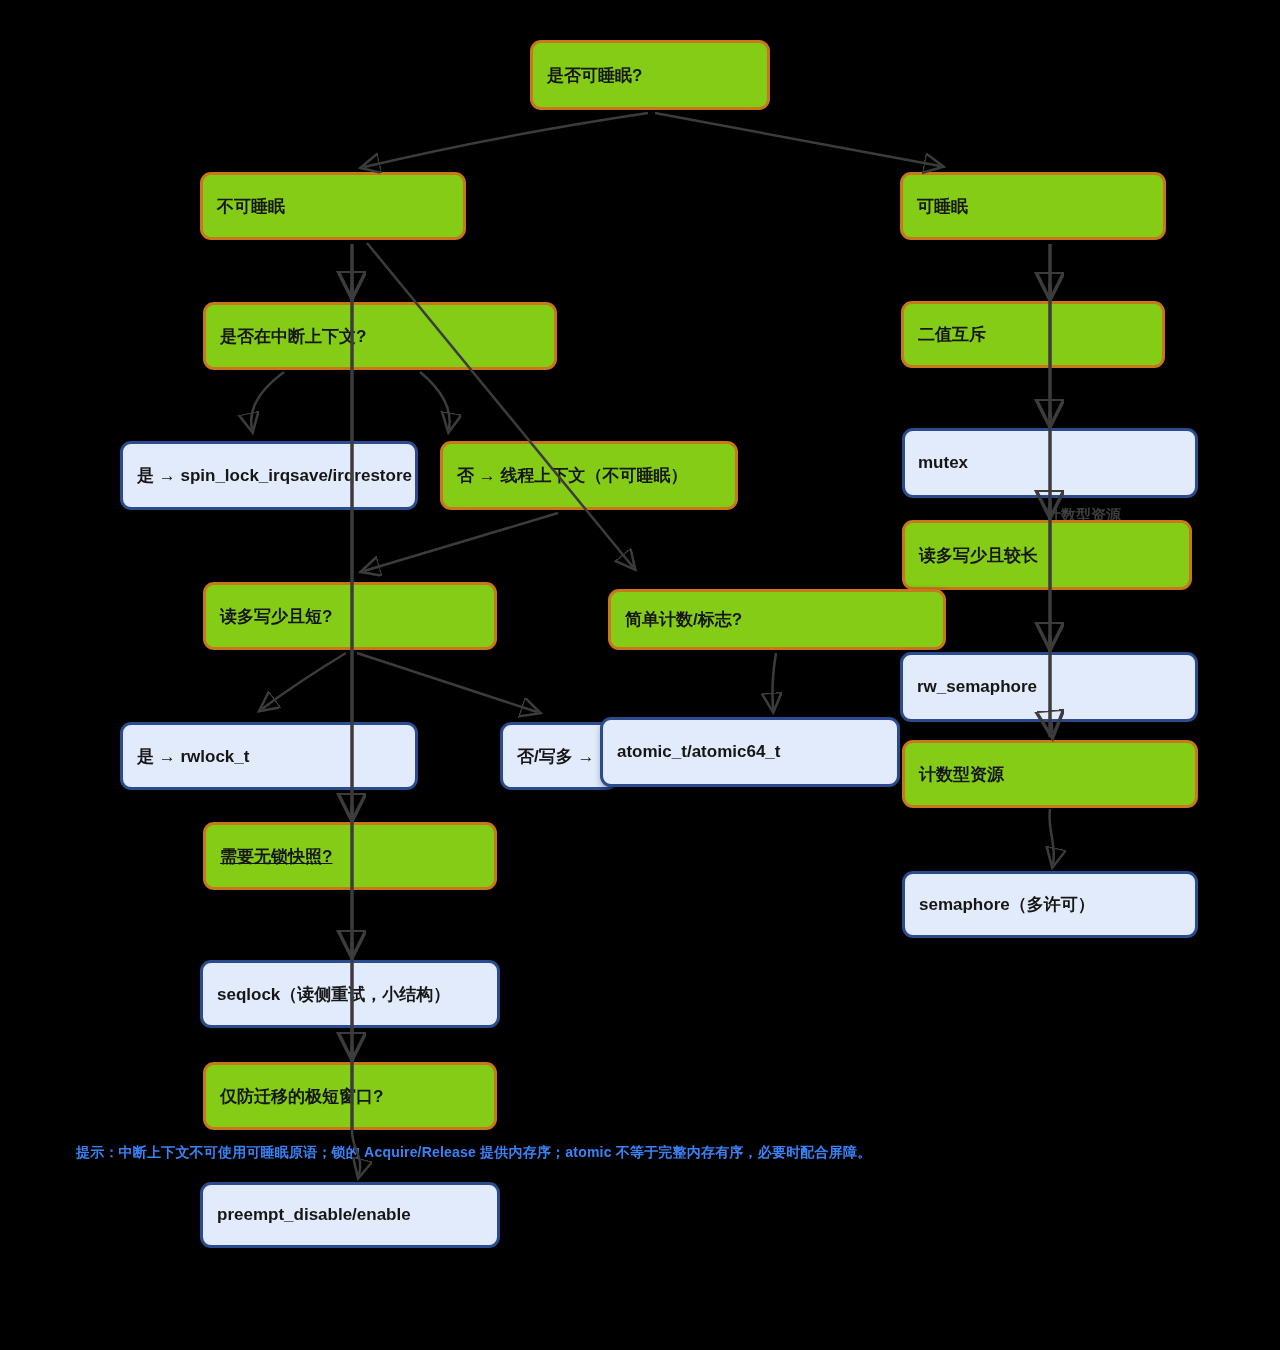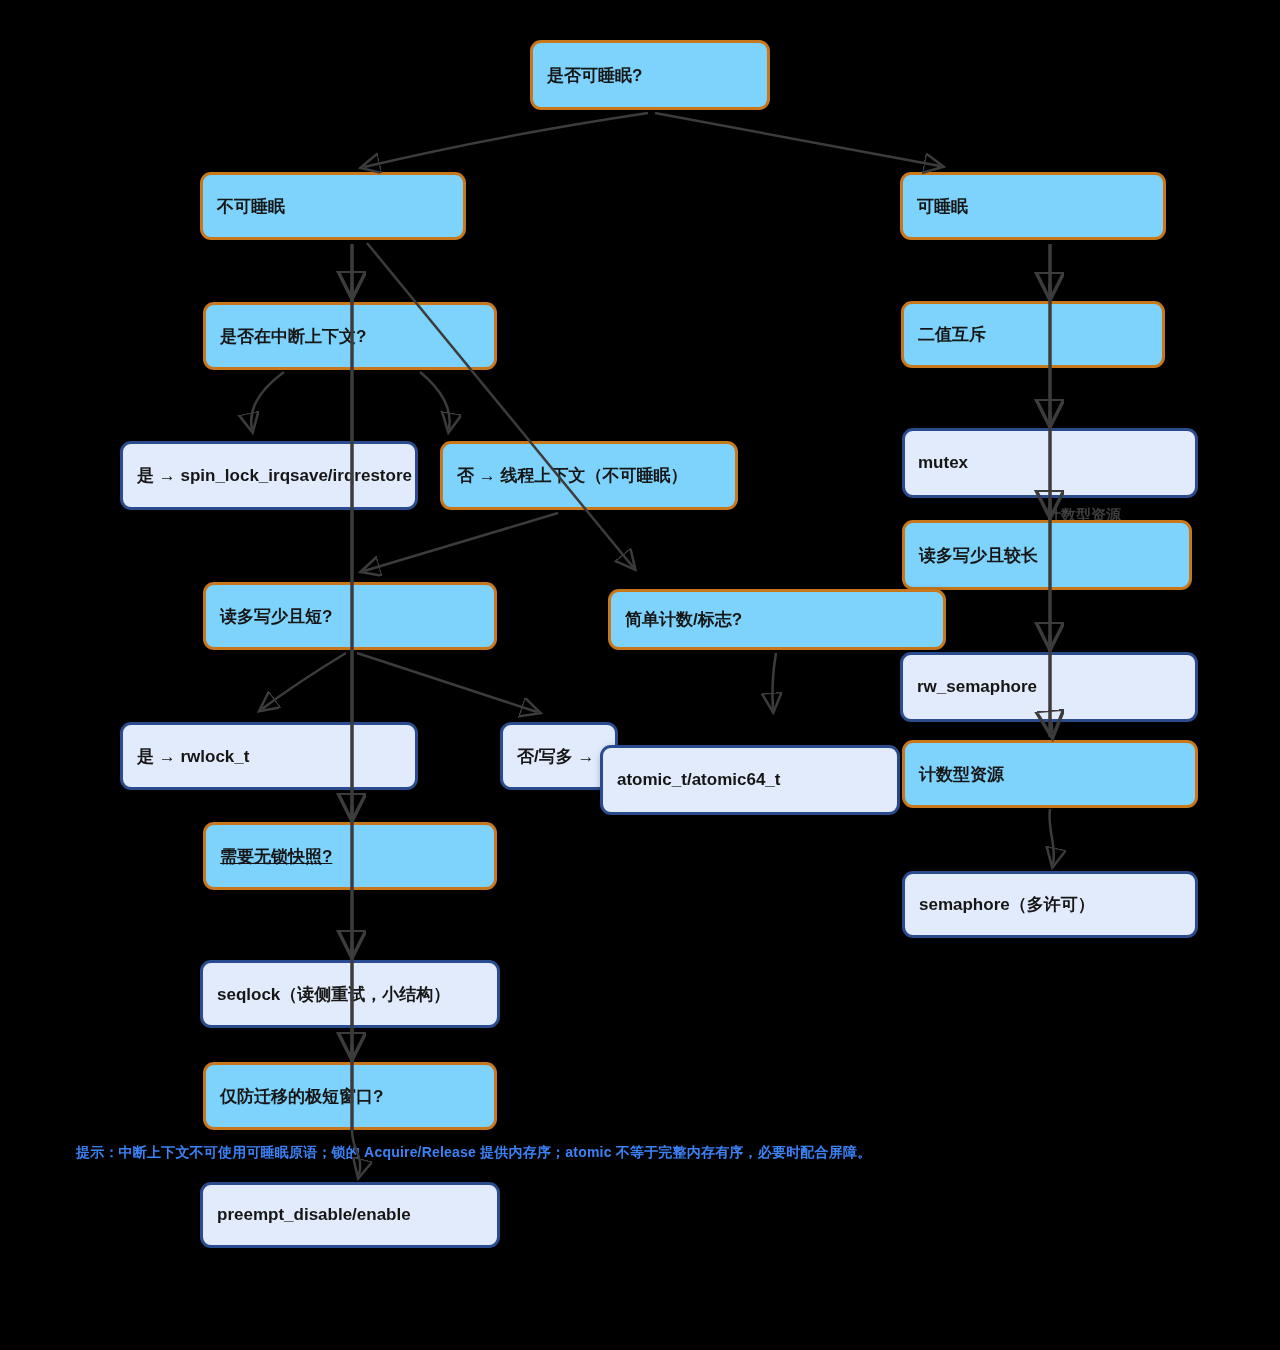--- a/index.html
+++ b/index.html
@@ -2,21 +2,21 @@
 <html><head>
 <meta charset="utf-8">
 <style>
   html,body{margin:0;padding:0;background:#000;}
   #canvas{position:relative;width:1280px;height:1350px;background:#000;overflow:hidden;
           font-family:"Liberation Sans",sans-serif;}
   .node{position:absolute;box-sizing:border-box;display:flex;align-items:center;
         border-radius:11px;font-weight:bold;font-size:17px;color:#161616;
         padding:0 14px;white-space:nowrap;z-index:2;
         box-shadow:3px 4px 8px rgba(0,0,0,.55);}
-  .node.question{background:#7dd3fc;border:3px solid #C8781B;}
+  .node.question{background:#84cc16;border:3px solid #C8781B;}
   .node.action{background:#E1EBFB;border:3px solid #2A4B8D;}
   #edge-layer{position:absolute;left:0;top:0;z-index:3;pointer-events:none;}
   #edge-layer path{fill:none;stroke:#3c3c3c;}
   .e-thin{stroke-width:2.5px;}
   .e-thick{stroke-width:3.5px;}
   #hidden-edge-label{position:absolute;left:1046px;top:506px;z-index:1;
         font-weight:bold;font-size:15px;color:#3f3f3f;white-space:nowrap;}
   #hint-text{position:absolute;left:76px;top:1144px;z-index:2;
         font-weight:600;font-size:14px;color:#3b82f6;white-space:nowrap;letter-spacing:.2px;}
 </style>
@@ -30,21 +30,21 @@
   <div id="nodes">
       <div class="node question" style="left: 530px; top: 40px; width: 240px; height: 70px;">
         <span>是否可睡眠?</span>
       </div>
       <div class="node question" style="left: 200px; top: 172px; width: 266px; height: 68px;">
         <span>不可睡眠</span>
       </div>
       <div class="node question" style="left: 900px; top: 172px; width: 266px; height: 68px;">
         <span>可睡眠</span>
       </div>
-      <div class="node question" style="left: 203px; top: 302px; width: 294px; height: 68px;">
+      <div class="node question" style="left: 203px; top: 302px; width: 354px; height: 68px;">
         <span>是否在中断上下文?</span>
       </div>
       <div class="node question" style="left: 901px; top: 301px; width: 264px; height: 67px;">
         <span>二值互斥</span>
       </div>
       <div class="node action" style="left: 120px; top: 441px; width: 298px; height: 69px;">
         <span>是 → spin_lock_irqsave/irqrestore</span>
       </div>
       <div class="node question" style="left: 440px; top: 441px; width: 298px; height: 69px;">
         <span>否 → 线程上下文（不可睡眠）</span>
@@ -63,21 +63,21 @@
       </div>
       <div class="node action" style="left: 900px; top: 652px; width: 298px; height: 70px;">
         <span>rw_semaphore</span>
       </div>
       <div class="node action" style="left: 120px; top: 722px; width: 298px; height: 68px;">
         <span>是 → rwlock_t</span>
       </div>
       <div class="node action" style="left: 500px; top: 722px; width: 118px; height: 68px;">
         <span>否/写多 →</span>
       </div>
-      <div class="node action" style="left: 600px; top: 717px; width: 300px; height: 70px; margin-top: 28px;">
+      <div class="node action" style="left: 600px; top: 717px; width: 300px; height: 70px;">
         <span>atomic_t/atomic64_t</span>
       </div>
       <div class="node question" style="left: 902px; top: 740px; width: 296px; height: 68px;">
         <span>计数型资源</span>
       </div>
       <div class="node question" style="left: 203px; top: 822px; width: 294px; height: 68px; text-decoration: underline;">
         <span>需要无锁快照?</span>
       </div>
       <div class="node action" style="left: 902px; top: 871px; width: 296px; height: 67px;">
         <span>semaphore（多许可）</span>

